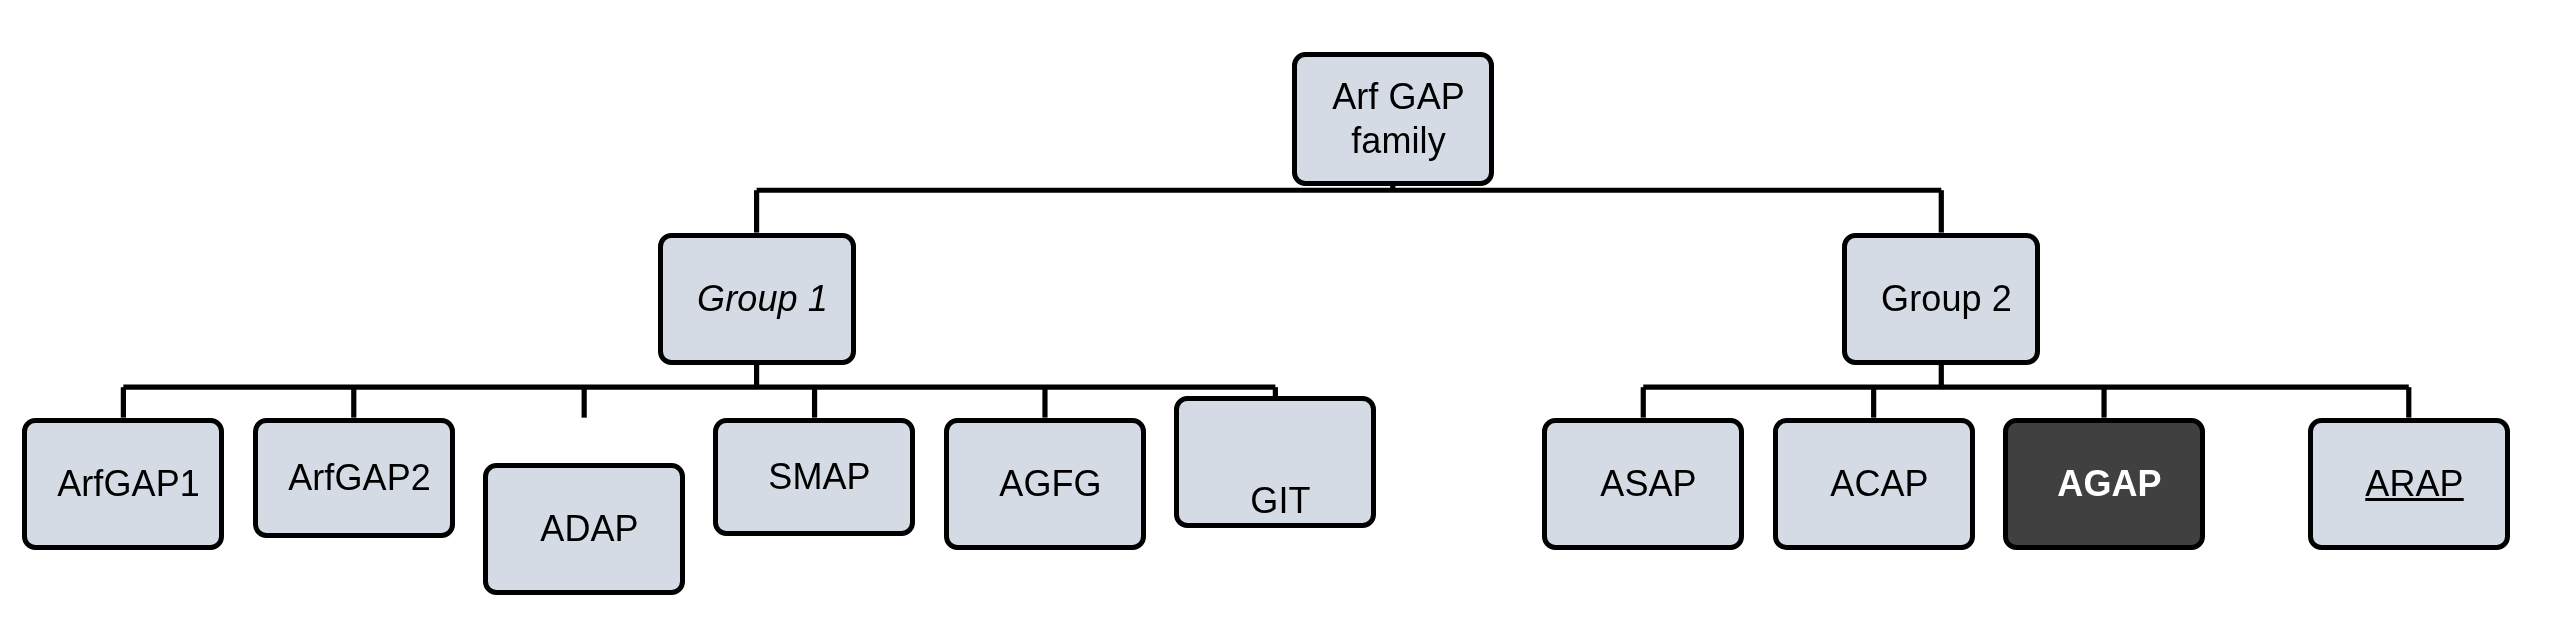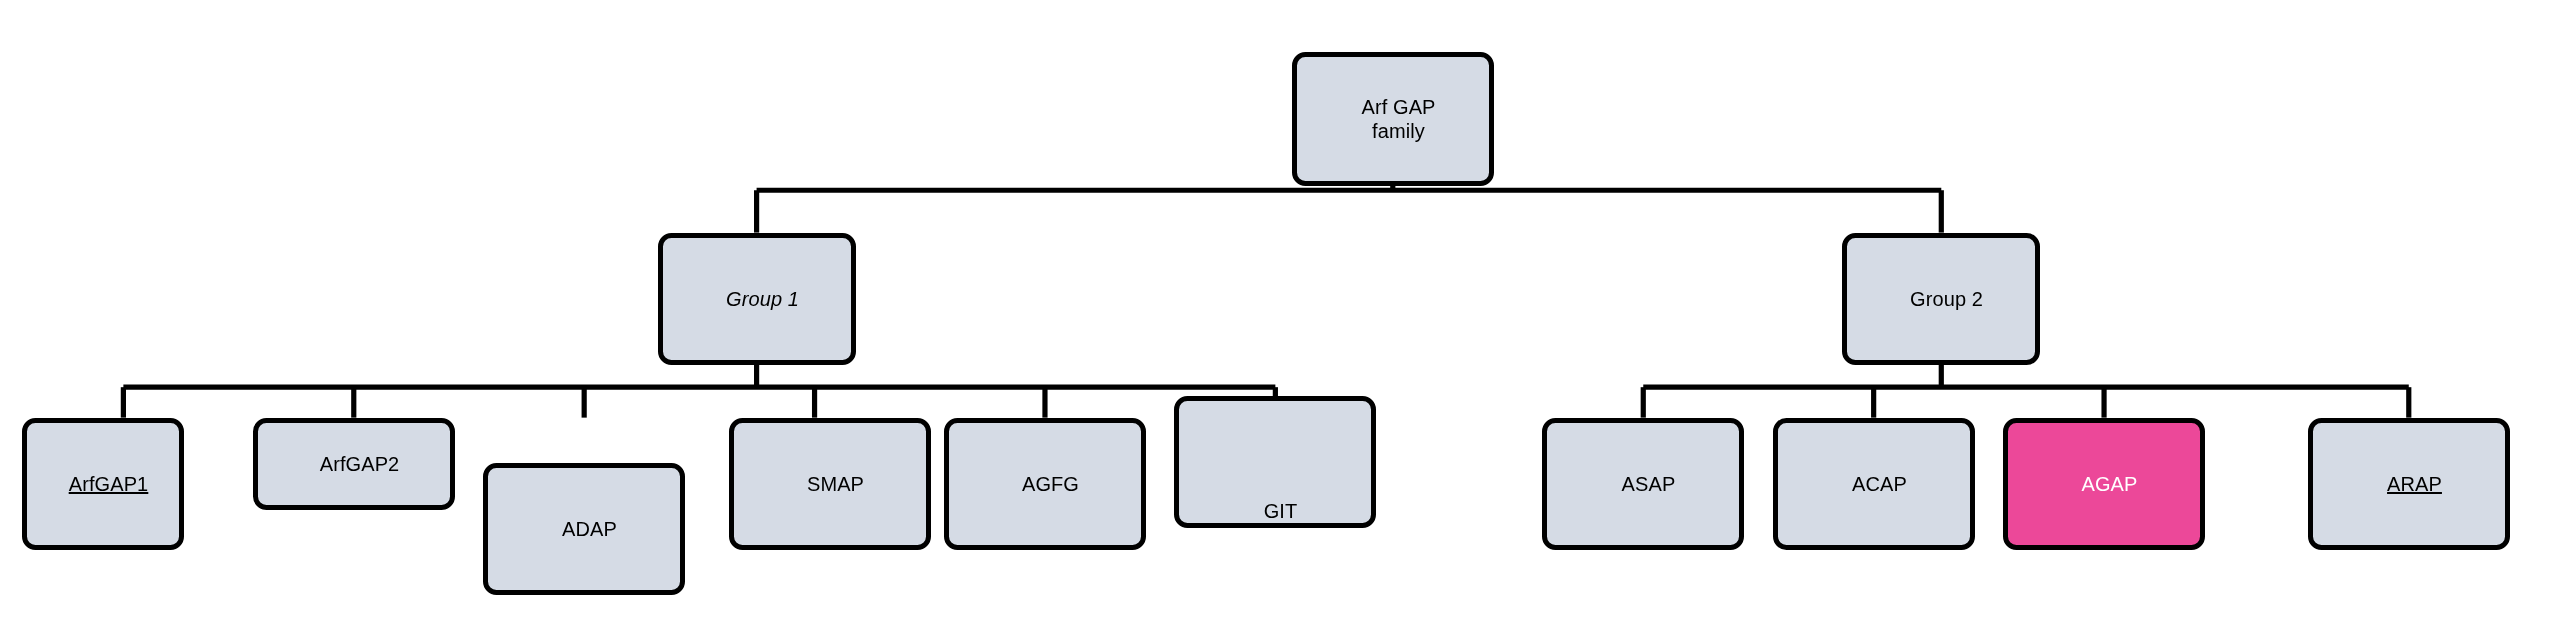--- a/index.html
+++ b/index.html
@@ -11,31 +11,31 @@
     position:absolute;
     box-sizing:border-box;
     background:#d5dbe5;
     border:5.2px solid #000000;
     border-radius:13.4px;
     display:flex;
     align-items:center;
     justify-content:center;
     text-align:center;
     color:#000000;
-    font-size:20px;
+    font-size:36px;
     line-height:1.22;
     font-weight:400;
     white-space:pre-line;
     letter-spacing:0.1px;
     padding-left:11px;
   }
   .node.highlight{
-    background:#ec4899;
+    background:#404040;
     color:#ffffff;
-    font-weight:400;
+    font-weight:700;
   }
 </style>
 </head>
 <body>
 
 <div id="diagram-root">
 
   <svg class="connectors" viewBox="0 0 3466 837" preserveAspectRatio="none" aria-hidden="true">
     <g id="edge-layer" fill="none" stroke="#000000" stroke-width="7" stroke-linecap="butt">
         <path d="M 1874 250 L 1874 256"></path>
@@ -57,24 +57,24 @@
         <path d="M 2831 521 L 2831 562"></path>
         <path d="M 3241 521 L 3241 562"></path>
       </g>
   </svg>
 
   <div id="node-layer">
       <div class="node" style="left: 1292px; top: 52px; width: 202px; height: 134px;"><span>Arf GAP
 family</span></div>
       <div class="node" style="left: 658px; top: 233px; width: 198px; height: 132px; font-style: italic;"><span>Group 1</span></div>
       <div class="node" style="left: 1842px; top: 233px; width: 198px; height: 132px; text-align: right;"><span>Group 2</span></div>
-      <div class="node" style="left: 22px; top: 418px; width: 162px; height: 132px; text-decoration: underline;"><span>ArfGAP1</span></div>
-      <div class="node" style="left: 253px; top: 418px; width: 202px; height: 92px;"><span>ArfGAP2</span></div>
+      <div class="node" style="left: 22px; top: 418px; width: 202px; height: 132px;"><span>ArfGAP1</span></div>
+      <div class="node" style="left: 253px; top: 418px; width: 202px; height: 120px;"><span>ArfGAP2</span></div>
       <div class="node" style="left: 483px; top: 418px; width: 202px; height: 132px; margin-top: 45px;"><span>ADAP</span></div>
-      <div class="node" style="left: 713px; top: 418px; width: 202px; height: 132px; margin-left: 16px;"><span>SMAP</span></div>
+      <div class="node" style="left: 713px; top: 418px; width: 202px; height: 118px;"><span>SMAP</span></div>
       <div class="node" style="left: 944px; top: 418px; width: 202px; height: 132px;"><span>AGFG</span></div>
       <div class="node" style="left: 1174px; top: 396px; width: 202px; height: 132px; align-items: flex-end;"><span>GIT</span></div>
       <div class="node" style="left: 1542px; top: 418px; width: 202px; height: 132px;"><span>ASAP</span></div>
       <div class="node" style="left: 1773px; top: 418px; width: 202px; height: 132px;"><span>ACAP</span></div>
       <div class="node highlight" style="left: 2003px; top: 418px; width: 202px; height: 132px;"><span>AGAP</span></div>
       <div class="node" style="left: 2308px; top: 418px; width: 202px; height: 132px; text-decoration: underline;"><span>ARAP</span></div>
     </div>
 
 </div>
 

